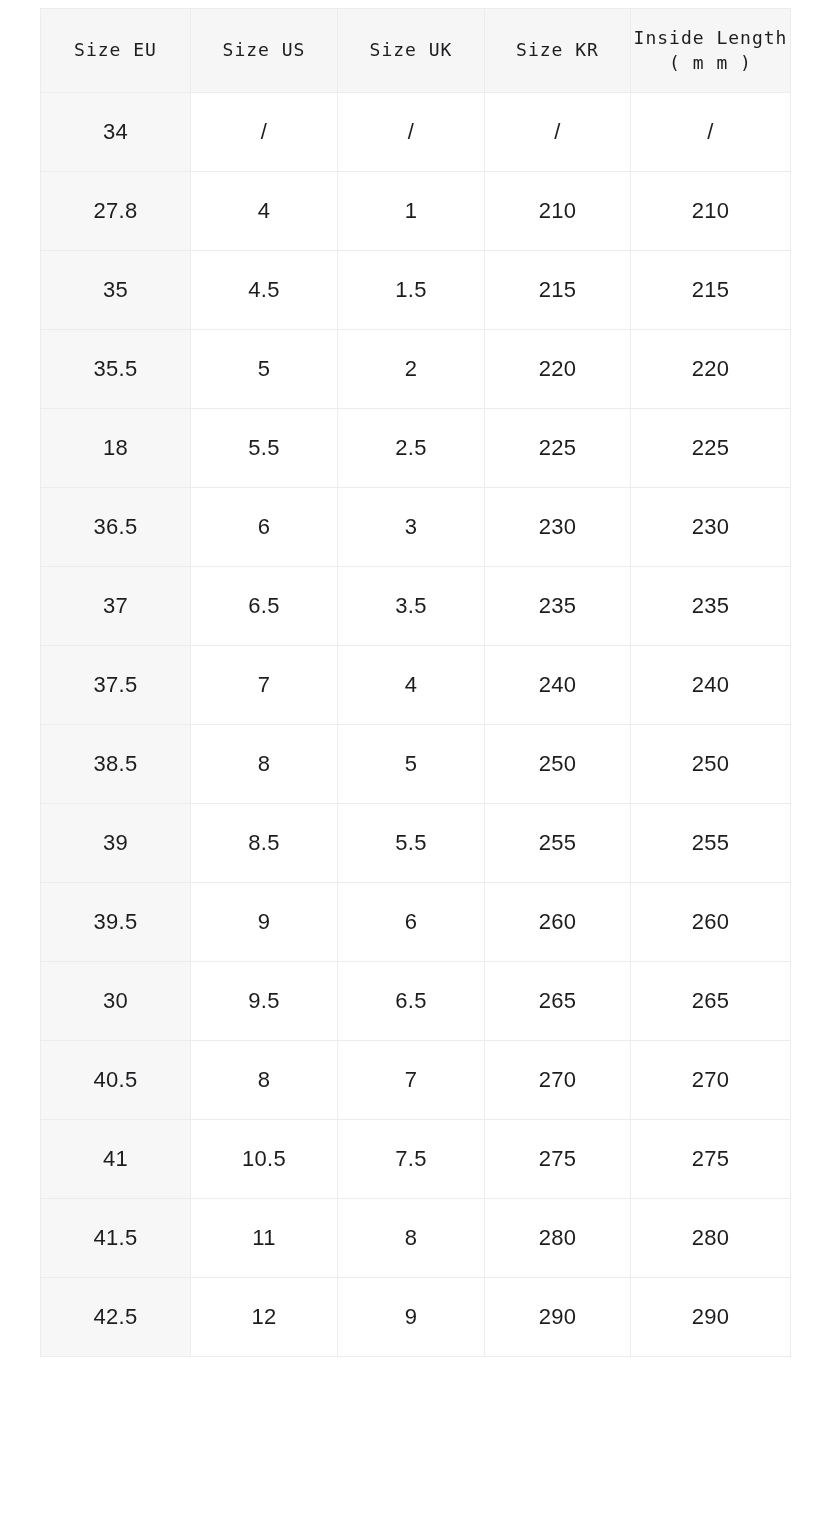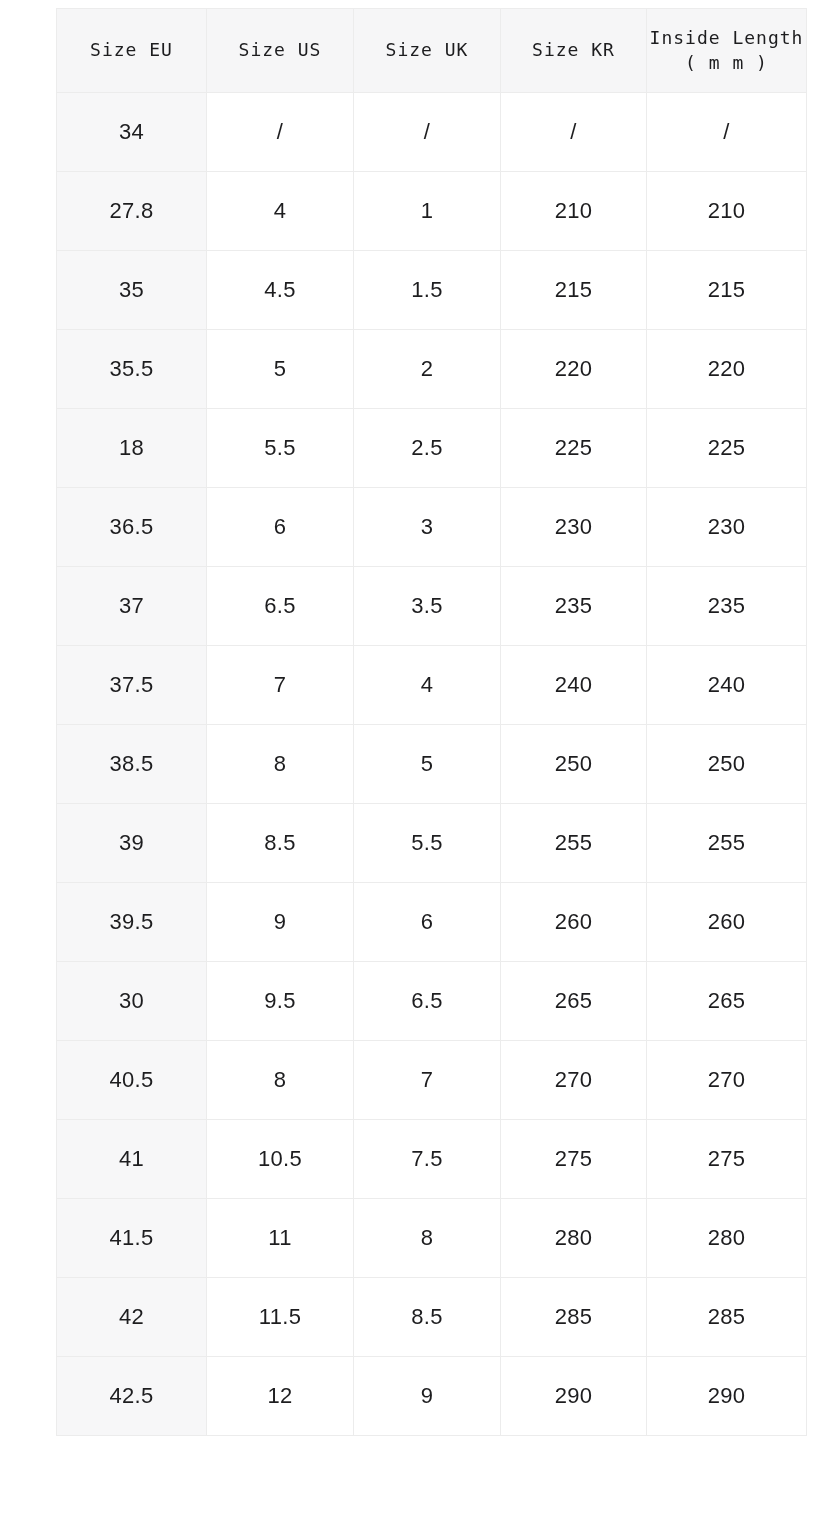--- a/index.html
+++ b/index.html
@@ -15,21 +15,21 @@
     margin: 0;
     padding: 0;
     width: 828px;
     height: 1530px;
     overflow: hidden;
     background: var(--page-bg);
     font-family: "Liberation Sans", sans-serif;
     color: var(--text);
   }
   .page {
-    padding: 8px 38px 0 56px;
+    padding: 8px 38px 0 40px;
   }
   table.size-chart {
     border-collapse: collapse;
     table-layout: fixed;
     width: 750px;
   }
   col.c-eu     { width: 150px; }
   col.c-us     { width: 147px; }
   col.c-uk     { width: 147px; }
   col.c-kr     { width: 146px; }
@@ -214,27 +214,20 @@
   </tr>
 
   <tr>
     <td>41.5</td>
     <td>11</td>
     <td>8</td>
     <td>280</td>
     <td>280</td>
   </tr>
 
-  <tr>
-    <td>42</td>
-    <td>11.5</td>
-    <td>8.5</td>
-    <td>285</td>
-    <td>285</td>
-  </tr>
 
   <tr>
     <td>42.5</td>
     <td>12</td>
     <td>9</td>
     <td>290</td>
     <td>290</td>
   </tr>
 </tbody>
   </table>

